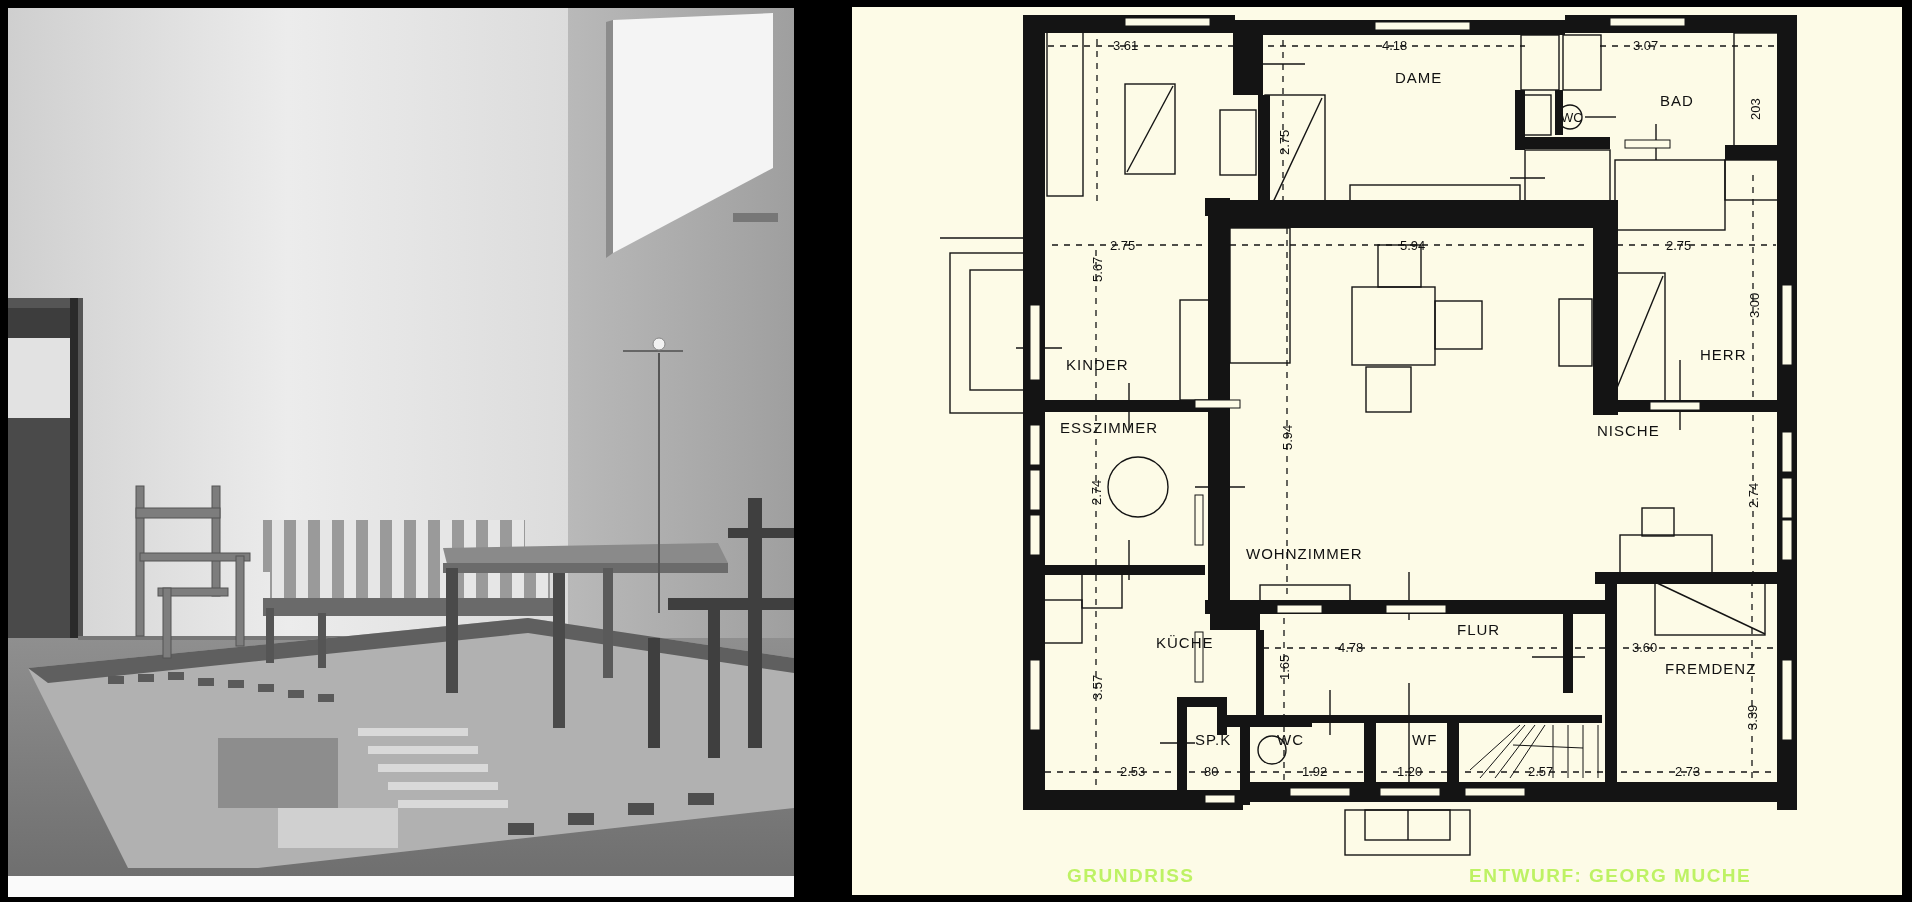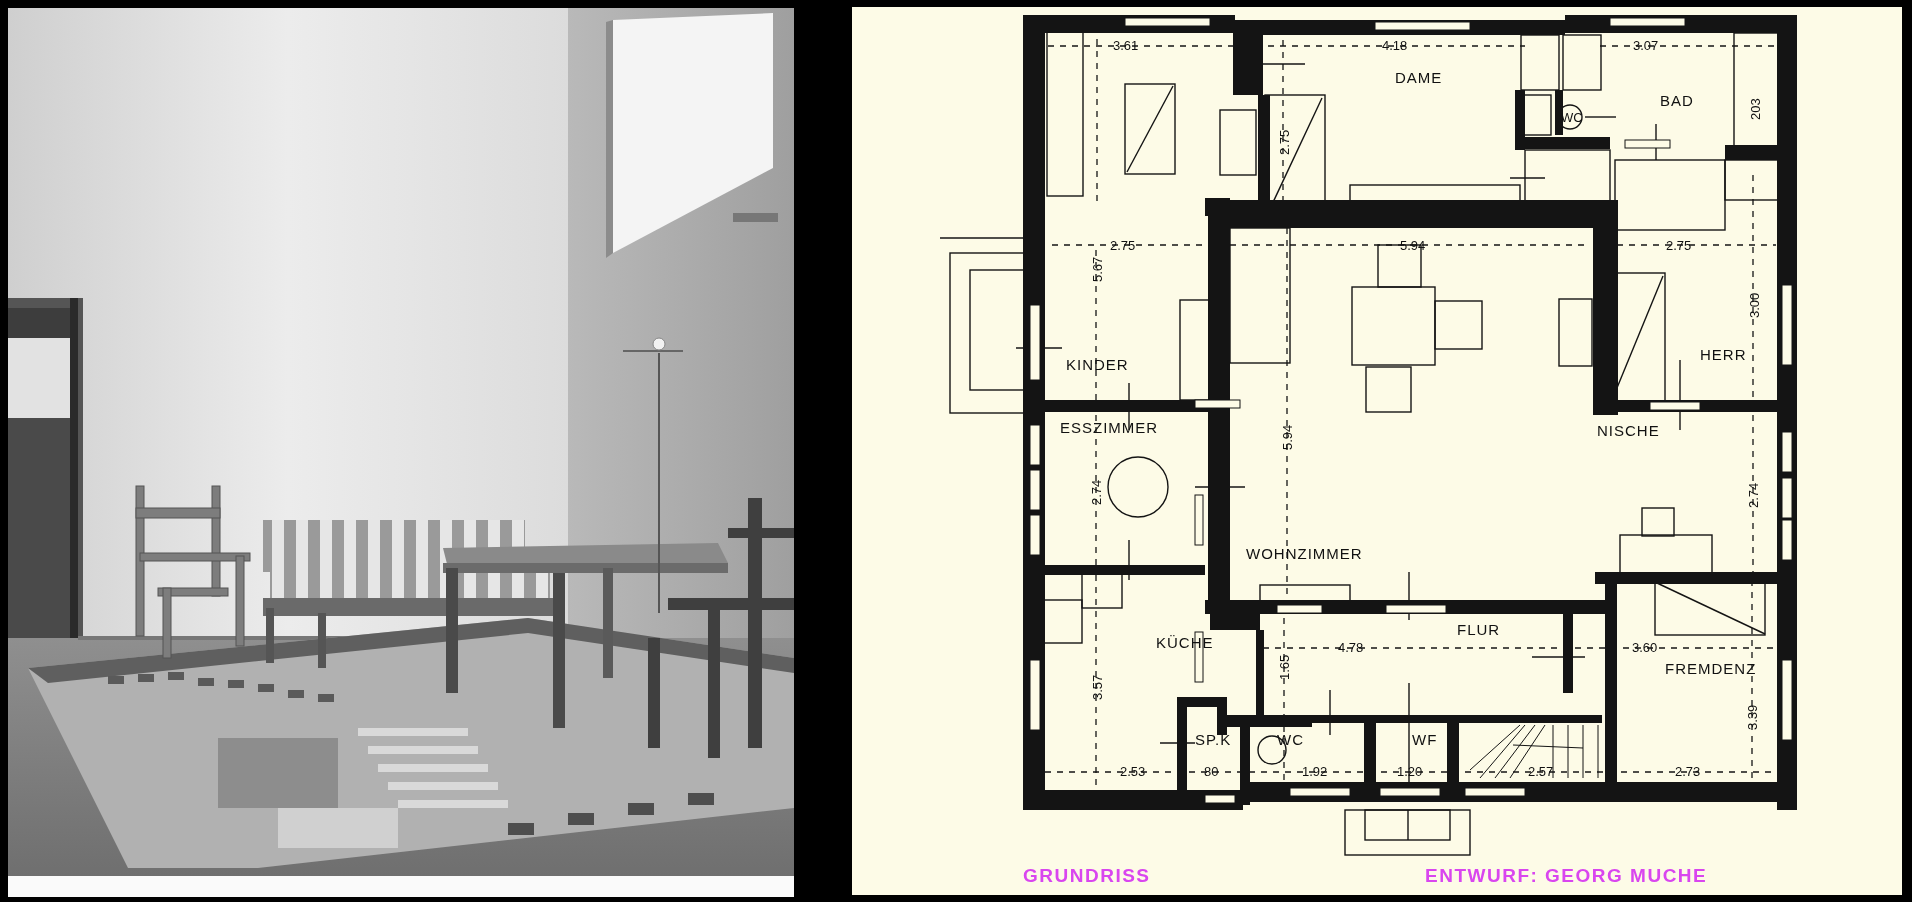--- a/index.html
+++ b/index.html
@@ -3,21 +3,21 @@
 <meta charset="utf-8">
 <style>
   html,body{margin:0;padding:0;background:#000;}
   body{width:1912px;height:902px;position:relative;overflow:hidden;font-family:"DejaVu Sans",sans-serif;}
   .photo{position:absolute;left:8px;top:8px;width:786px;height:868px;overflow:hidden;background:#c9c9c9;}
   .photo-strip{position:absolute;left:8px;top:876px;width:786px;height:21px;background:#fafafa;}
   .paper{position:absolute;left:852px;top:7px;width:1050px;height:888px;background:#fdfbe7;}
   svg{position:absolute;left:0;top:0;}
   .lbl{font-family:"Liberation Sans",sans-serif;font-size:15px;fill:#111;letter-spacing:1px;}
   .dim{font-family:"Liberation Sans",sans-serif;font-size:13px;fill:#111;}
-  .caption{position:absolute;font-family:"Liberation Sans",sans-serif;font-weight:bold;font-size:19px;color:#d946ef;letter-spacing:1.5px;}
+  .caption{position:absolute;font-family:"Liberation Sans",sans-serif;font-weight:bold;font-size:19px;color:#bef264;letter-spacing:1.5px;margin-left:44px;}
 </style>
 </head>
 <body>
 
 <div class="photo">
   <svg width="786" height="868" viewBox="0 0 786 868">
     <defs>
       <linearGradient id="wallL" x1="0" y1="0" x2="1" y2="0">
         <stop offset="0" stop-color="#cfcfcf"></stop>
         <stop offset="0.5" stop-color="#ececec"></stop>

